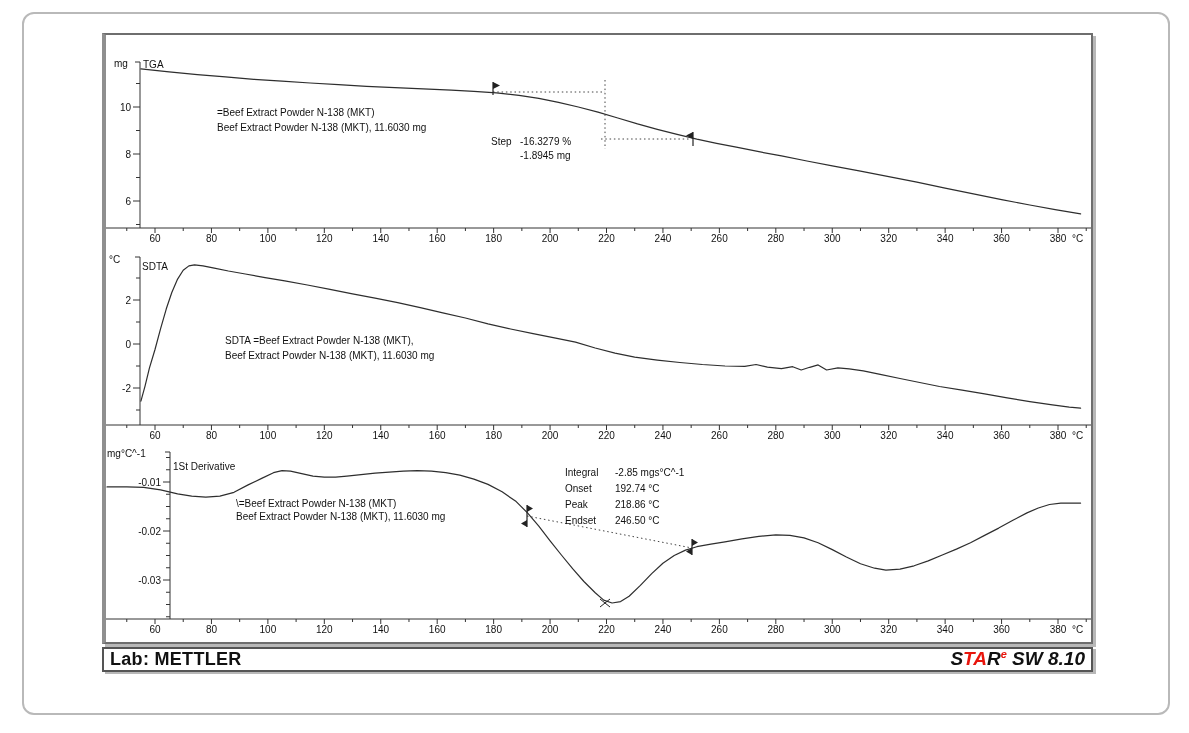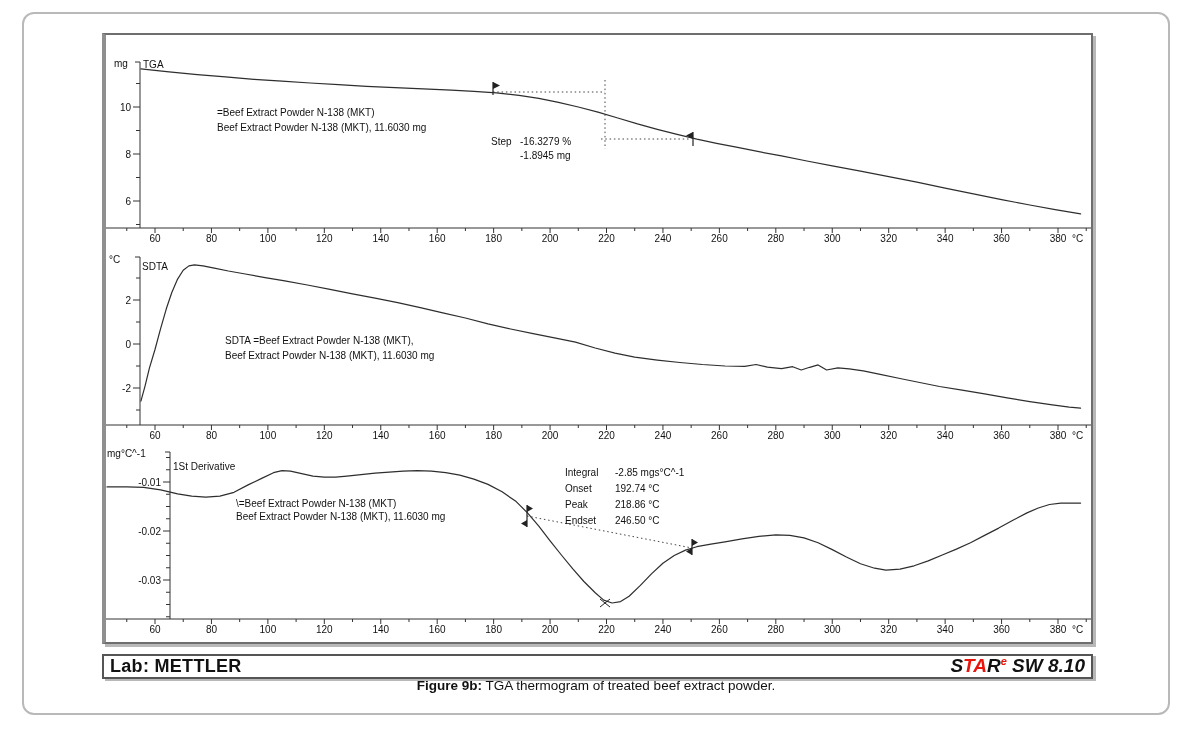--- a/index.html
+++ b/index.html
@@ -4,21 +4,21 @@
 <style>
   html,body{margin:0;padding:0;background:#ffffff;}
   .page{position:relative;width:1189px;height:733px;background:#fff;
         font-family:"Liberation Sans",sans-serif;overflow:hidden;}
   .panel{position:absolute;left:22px;top:12px;width:1144px;height:699px;
          border:2px solid #b9b9b9;border-radius:12px;background:#fff;}
   .chart-stack{position:absolute;left:78px;top:19px;}
   .frame{width:985px;height:607px;background:#fff;
          border:2px solid #6e6e6e;border-left:4px solid #8f8f8f;
          box-shadow:3px 3px 0 #b8b8b8;}
-  .statusbar{box-sizing:border-box;width:991px;height:25px;margin-top:10px;
+  .statusbar{box-sizing:border-box;width:991px;height:25px;margin-top:3px;
          border:2px solid #555;box-shadow:3px 2px 0 #b8b8b8;background:#fff;
          display:flex;justify-content:space-between;align-items:center;
          padding:0 6px;font-weight:bold;color:#111;}
   .lab{font-size:18px;letter-spacing:0.3px;}
   .logo{font-size:19px;font-style:italic;}
   .logo sup{font-size:11px;}
   .caption{position:absolute;left:0;top:664px;width:100%;text-align:center;
            font-size:13.5px;color:#111;}
   .cap-b{font-weight:bold;}
   svg text{font-family:"Liberation Sans",sans-serif;}
@@ -284,15 +284,14 @@
               <text x="459" y="489" font-size="10" fill="#111111" text-anchor="start">Endset</text>
               <text x="509" y="489" font-size="10" fill="#111111" text-anchor="start">246.50 °C</text>
             </g>
           </svg>
       </div>
       <div class="statusbar">
         <span class="lab">Lab: METTLER</span>
         <span class="logo"><span>S</span><span class="red" style="color: rgb(232, 21, 12);">TA</span><span>R</span><sup class="red" style="color: rgb(232, 21, 12);">e</sup><span> SW 8.10</span></span>
       </div>
     </div>
-    <div class="caption"><span class="cap-b">Figure 9b:</span><span> TGA thermogram of treated beef extract powder.</span></div>
   </div>
 </div>
 
 </body></html>

